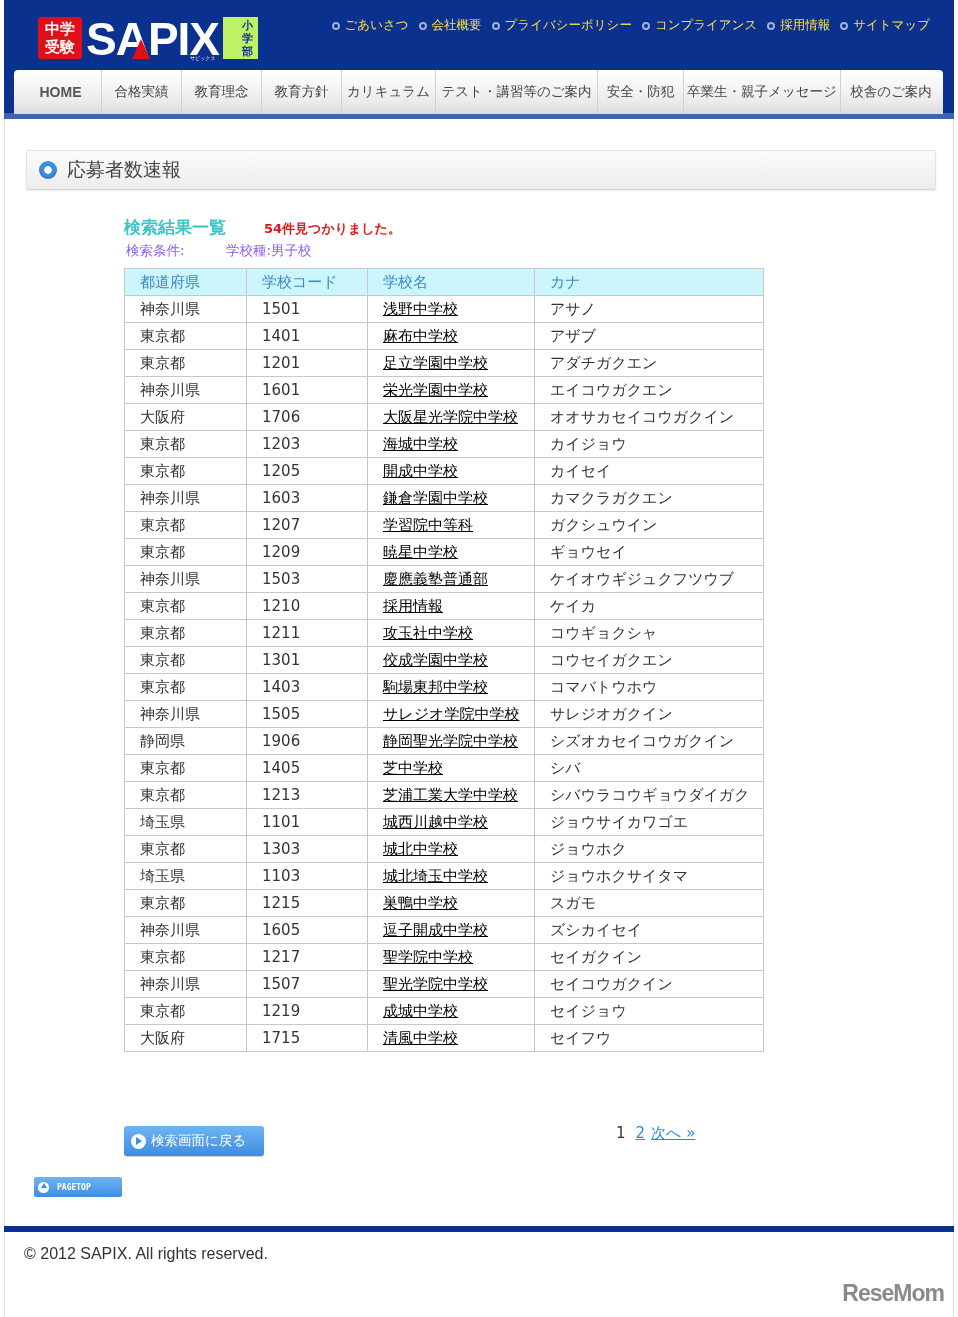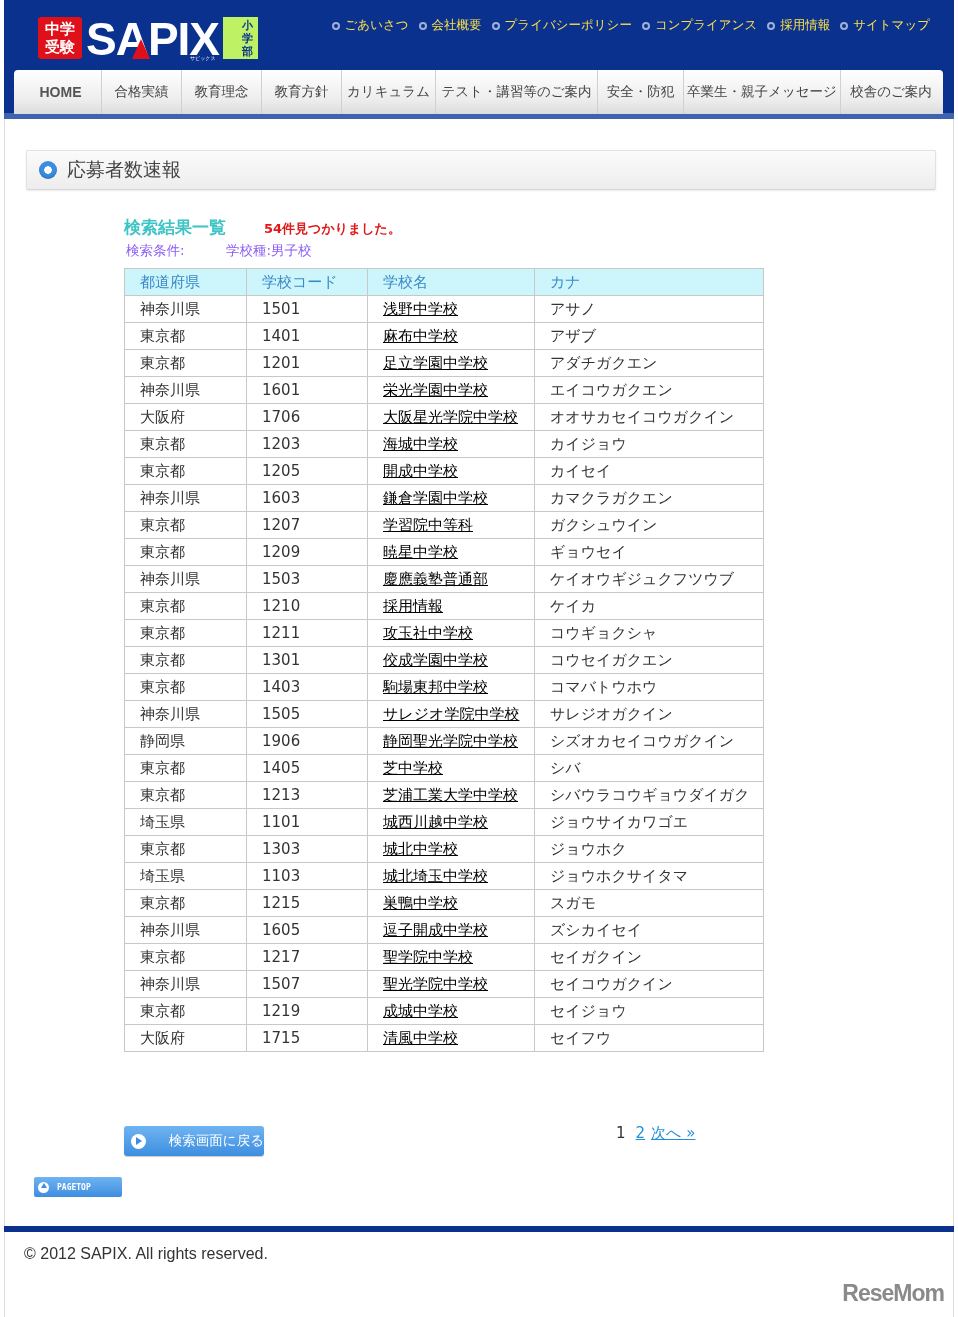--- a/index.html
+++ b/index.html
@@ -43,21 +43,21 @@
 
   table.results-table { border-collapse: collapse; width: 640px; margin-top: 4px; font-size: 15px; }
   .results-table th, .results-table td { border: 1px solid #c8c8c8; height: 27px; text-align: left; padding: 0 0 0 15px; font-weight: normal; white-space: nowrap; }
   .results-table th { background: #ccf6fb; color: #3b88c7; }
   .results-table td { color: #333; }
   .results-table .c1 { width: 122px; }
   .results-table .c2 { width: 121px; }
   .results-table .c3 { width: 167px; }
   .results-table a { color: #000000; text-decoration: underline; }
 
-  .back-btn { position: absolute; left: 124px; top: 1126px; width: 140px; height: 30px; background: linear-gradient(#6fb4f2, #3d8de0); border-radius: 3px; color: #fff; font-size: 13.5px; display: flex; align-items: center; padding-left: 7px; box-shadow: 0 1px 1px rgba(0,0,0,0.2); justify-content: space-between; }
+  .back-btn { position: absolute; left: 124px; top: 1126px; width: 140px; height: 30px; background: linear-gradient(#6fb4f2, #3d8de0); border-radius: 3px; color: #fff; font-size: 13.5px; display: flex; align-items: center; padding-left: 7px; box-shadow: 0 1px 1px rgba(0,0,0,0.2); }
   .play-icon { width: 15px; height: 15px; border-radius: 50%; background: #fff; position: relative; margin-right: 5px; }
   .play-icon::after { content: ""; position: absolute; left: 5px; top: 3.5px; border-left: 6px solid #3d8de0; border-top: 4px solid transparent; border-bottom: 4px solid transparent; }
 
   .pager { position: absolute; left: 616px; top: 1124px; font-size: 15px; color: #333; display: flex; gap: 10px; }
   .pager a { color: #1f8fd8; text-decoration: underline; }
 
   .pagetop { position: absolute; left: 34px; top: 1177px; width: 88px; height: 20px; background: linear-gradient(#6fb4f2, #3d8de0); border-radius: 2px; color: #fff; font-family: "DejaVu Sans Mono", monospace; font-weight: bold; font-size: 8px; display: flex; align-items: center; padding-left: 4px; }
   .up-icon { width: 11px; height: 11px; border-radius: 50%; background: #fff; position: relative; margin-right: 8px; }
   .up-icon::after { content: ""; position: absolute; left: 2.5px; top: 1.5px; border-bottom: 5px solid #3d8de0; border-left: 3px solid transparent; border-right: 3px solid transparent; }
 

